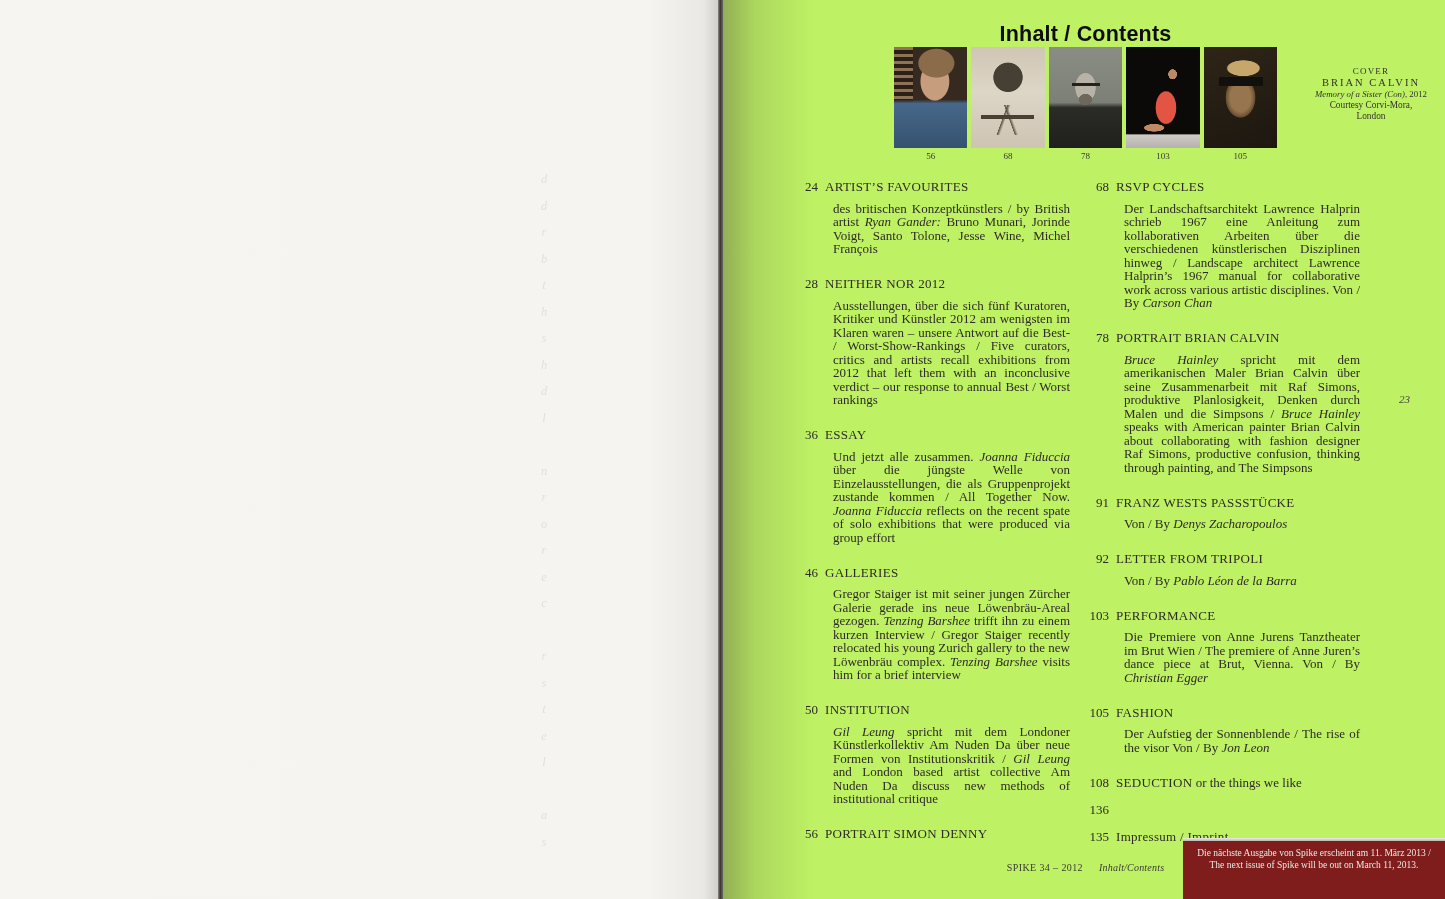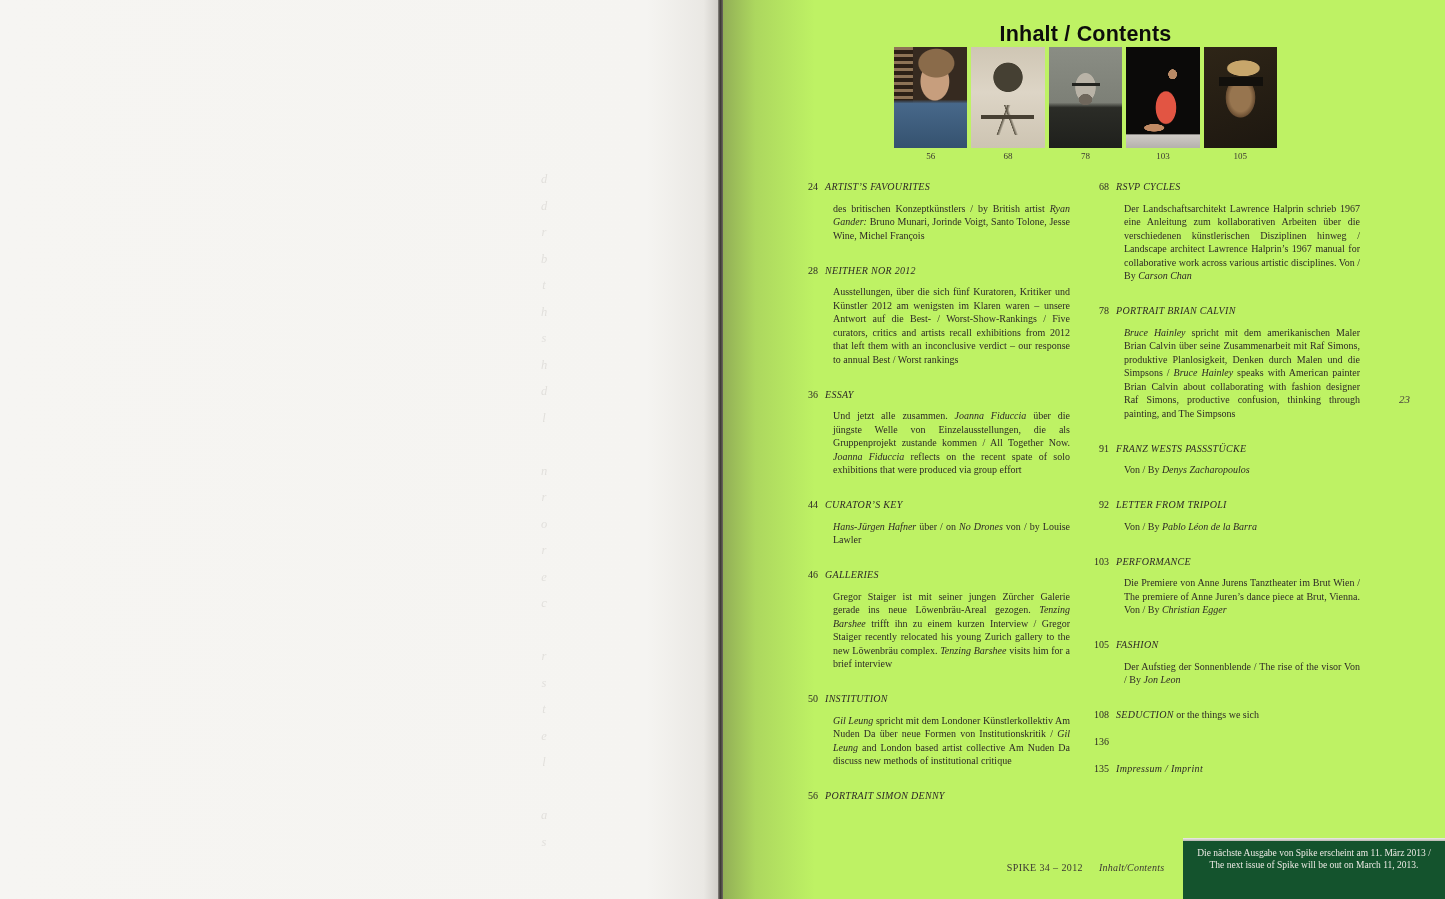--- a/index.html
+++ b/index.html
@@ -90,36 +90,36 @@
   .thumb-pages{position:absolute;left:171px;top:151px;width:383px;display:flex;gap:4px;}
   .thumb-pages span{flex:1;text-align:center;font-size:9px;color:#3a3631;}
   
   .cover-credit{position:absolute;left:577px;top:66px;width:142px;text-align:center;color:#33302b;}
   .cover-credit .lbl{font-size:9px;letter-spacing:1.2px;line-height:11px;}
   .cover-credit .artist{font-size:10.5px;letter-spacing:2px;line-height:12px;}
   .cover-credit .work{font-size:8.8px;line-height:10.5px;}
   .cover-credit .work em{font-style:italic;}
   .cover-credit .courtesy{font-size:9.3px;line-height:11px;}
   
-  .toc-col{position:absolute;top:180px;font-size:10px;line-height:13.5px;color:#2e2a26;}
+  .toc-col{position:absolute;top:180px;font-size:13px;line-height:13.5px;color:#2e2a26;}
   .toc-col-left{left:74px;width:281px;}
   .toc-col-right{left:365px;width:280px;}
   .toc-entry{display:flex;margin-bottom:13.5px;}
   .toc-entry .num{flex:none;width:21px;text-align:right;margin-right:7px;}
   .toc-entry .content{flex:1;min-width:0;}
-  .toc-entry .title{letter-spacing:.3px;font-style:italic;}
+  .toc-entry .title{letter-spacing:.3px;}
   .toc-entry .body{margin:8px;text-align:justify;}
   .toc-entry .body em,.toc-entry .title-rest em{font-style:italic;}
   
   .page-number{position:absolute;left:676px;top:393px;font-style:italic;font-size:11px;color:#4a453f;}
   .folio{position:absolute;left:171px;top:862px;width:383px;text-align:center;font-size:10px;color:#3c3833;letter-spacing:.4px;}
   .folio .section{font-style:italic;margin-left:16px;letter-spacing:.2px;}
   .next-issue-banner{
     position:absolute;left:1183px;top:841px;width:262px;height:58px;
-    background:#14532d;box-sizing:border-box;padding-top:7px;
+    background:#7f1d1d;box-sizing:border-box;padding-top:7px;
     text-align:center;color:#ece9e4;font-size:9.5px;line-height:11.5px;
   }
   .banner-edge{position:absolute;left:1183px;top:838px;width:262px;height:3px;background:linear-gradient(180deg,#efede9,#b9b6b1);}
 </style>
 </head>
 <body>
 
 <div class="left-page">
   <div class="ghost-col">
       <div>d</div>
@@ -166,20 +166,27 @@
       <div class="thumb thumb-5"></div>
     </div>
   <div class="thumb-pages">
       <span>56</span>
       <span>68</span>
       <span>78</span>
       <span>103</span>
       <span>105</span>
     </div>
 
+  <div class="cover-credit">
+    <div class="lbl">COVER</div>
+    <div class="artist">BRIAN CALVIN</div>
+    <div class="work"><em>Memory of a Sister (Con)</em><span>, 2012</span></div>
+    <div class="courtesy">Courtesy Corvi-Mora,</div>
+    <div class="courtesy">London</div>
+  </div>
 
   <div class="toc-col toc-col-left">
       <div class="toc-entry">
         <div class="num">24</div>
         <div class="content">
           <div><span class="title">ARTIST’S FAVOURITES</span></div>
           <p class="body"><span>des britischen Konzeptkünstlers / by British artist </span><em>Ryan Gander:</em><span> Bruno Munari, Jorinde Voigt, Santo Tolone, Jesse Wine, Michel François</span></p>
         </div>
       </div>
       <div class="toc-entry">
@@ -190,27 +197,20 @@
         </div>
       </div>
       <div class="toc-entry">
         <div class="num">36</div>
         <div class="content">
           <div><span class="title">ESSAY</span></div>
           <p class="body"><span>Und jetzt alle zusammen. </span><em>Joanna Fiduccia</em><span> über die jüngste Welle von Einzelausstellungen, die als Gruppenprojekt zustande kommen / All Together Now. </span><em>Joanna Fiduccia</em><span> reflects on the recent spate of solo exhibitions that were produced via group effort</span></p>
         </div>
       </div>
       <div class="toc-entry">
-        <div class="num">44</div>
-        <div class="content">
-          <div><span class="title">CURATOR’S KEY</span></div>
-          <p class="body"><em>Hans-Jürgen Hafner</em><span> über / on </span><em>No Drones</em><span> von / by Louise Lawler</span></p>
-        </div>
-      </div>
-      <div class="toc-entry">
         <div class="num">46</div>
         <div class="content">
           <div><span class="title">GALLERIES</span></div>
           <p class="body"><span>Gregor Staiger ist mit seiner jungen Zürcher Galerie gerade ins neue Löwenbräu-Areal gezogen. </span><em>Tenzing Barshee</em><span> trifft ihn zu einem kurzen Interview / Gregor Staiger recently relocated his young Zurich gallery to the new Löwenbräu complex. </span><em>Tenzing Barshee</em><span> visits him for a brief interview</span></p>
         </div>
       </div>
       <div class="toc-entry">
         <div class="num">50</div>
         <div class="content">
           <div><span class="title">INSTITUTION</span></div>
@@ -263,21 +263,21 @@
       <div class="toc-entry">
         <div class="num">105</div>
         <div class="content">
           <div><span class="title">FASHION</span></div>
           <p class="body"><span>Der Aufstieg der Sonnenblende / The rise of the visor Von / By </span><em>Jon Leon</em></p>
         </div>
       </div>
       <div class="toc-entry">
         <div class="num">108</div>
         <div class="content">
-          <div><span class="title">SEDUCTION</span><span class="title-rest"> or the things we sich</span></div>
+          <div><span class="title">SEDUCTION</span><span class="title-rest"> or the things we like</span></div>
         </div>
       </div>
       <div class="toc-entry">
         <div class="num">136</div>
       </div>
       <div class="toc-entry">
         <div class="num">135</div>
         <div class="content">
           <div><span class="title">Impressum / Imprint</span></div>
         </div>

